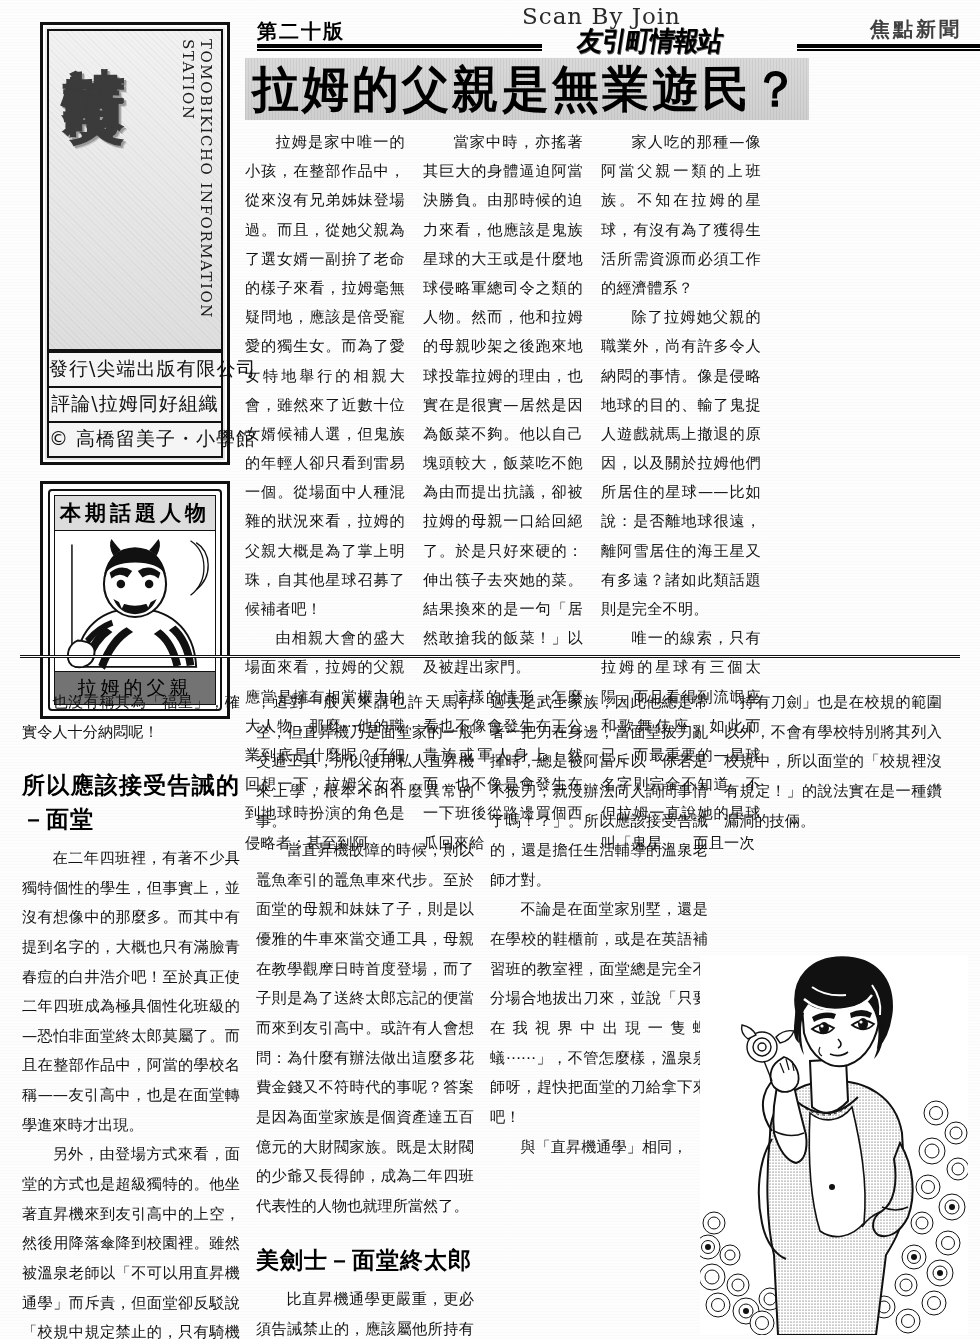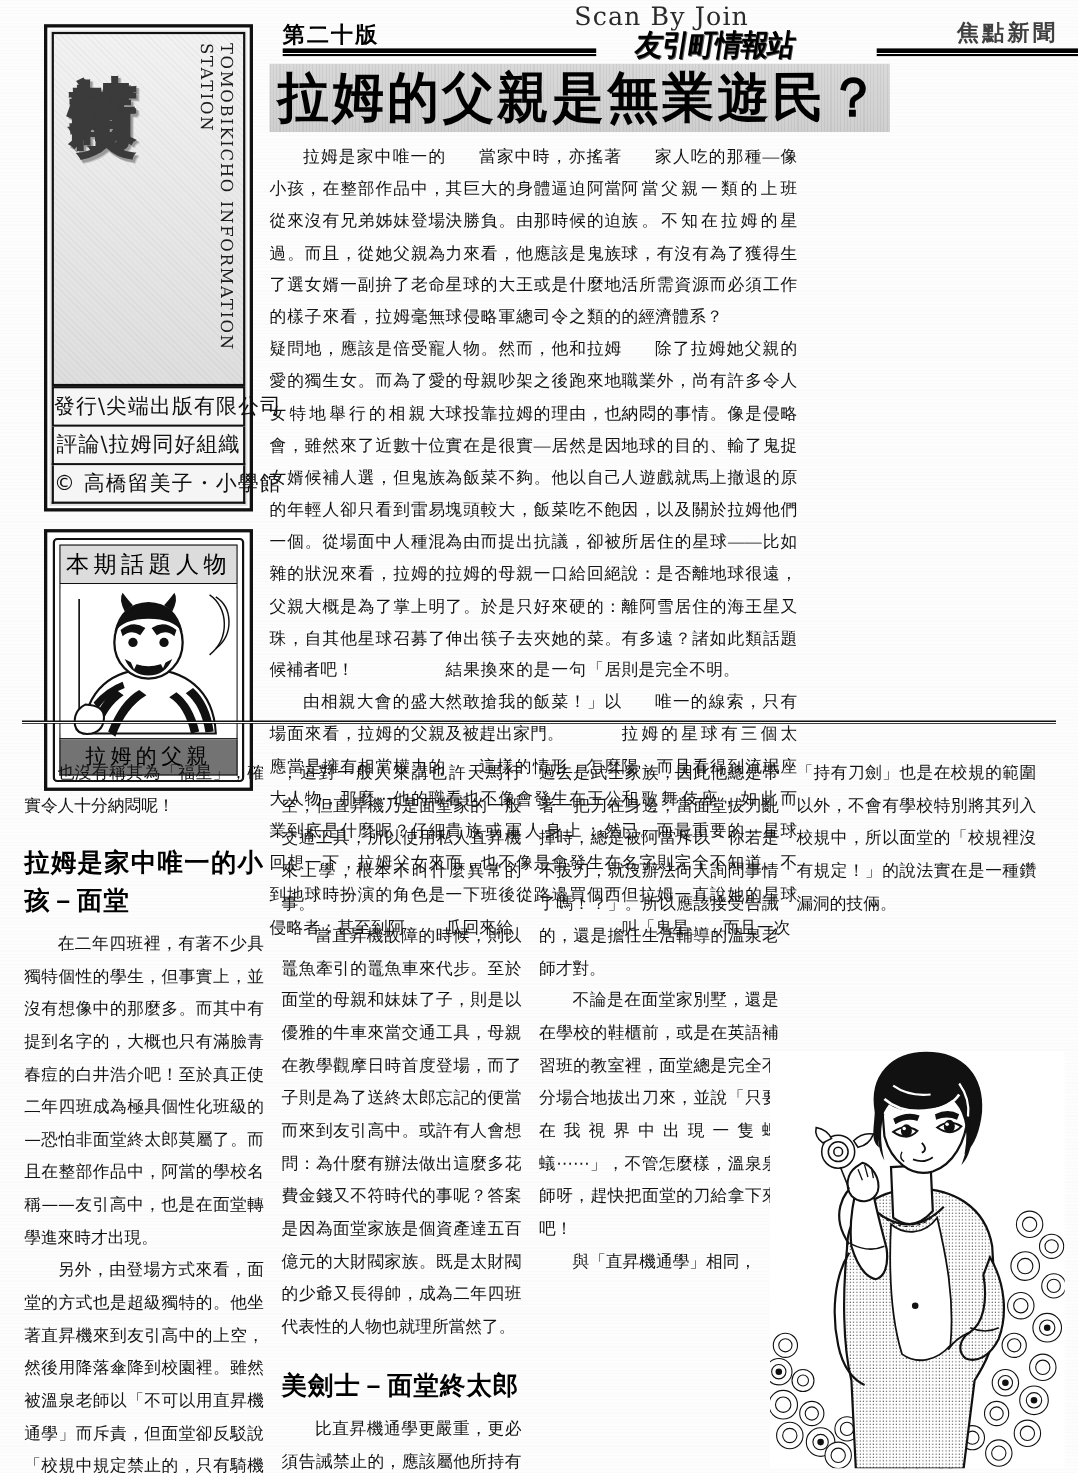--- a/index.html
+++ b/index.html
@@ -87,21 +87,21 @@
     padding:3px 0 4px;background:#f5f5f5;color:#111;
     white-space:nowrap;
   }
   .credit-row:first-child{border-top:2px solid #111;}
 
   .char-box{
     margin-top:16px;border:3px solid #111;padding:5px;background:#fff;
   }
   .char-inner{border:2px solid #111;border-radius:4px;padding:4px;background:#fff;}
   .char-title{
-    text-align:center;font-size:21px;font-weight:400;letter-spacing:4px;
+    text-align:center;font-size:21px;font-weight:700;letter-spacing:4px;
     background:#dcdcdc;border:1px solid #111;padding:3px 0;color:#000;
   }
   .char-art{
     height:140px;border:1px solid #111;border-top:none;margin-top:0;
     position:relative;overflow:hidden;background:#fff;
   }
   .char-caption{
     text-align:center;font-size:19px;font-weight:400;letter-spacing:4px;
     background:#737373;border:1px solid #111;border-top:none;padding:3px 0;color:#000;
   }
@@ -117,21 +117,21 @@
   .headline{
     font-size:47px;font-weight:700;letter-spacing:3px;color:#000;
     white-space:nowrap;
     font-family:"DejaVu Sans","Liberation Sans",sans-serif;
     transform:scaleY(1.05);
   }
 
   
   .top-article{
     position:absolute;left:245px;top:128px;width:706px;height:520px;
-    display:flex;font-family:Liberation Serif, serif;
+    display:flex;gap:18px;
   }
   .col{width:160px;font-size:15.2px;line-height:1.92;text-align:justify;
        text-align-last:left;letter-spacing:0.2px;color:#131313;}
   .col p{margin:0 0 0 0;text-indent:2em;}
   .col p + p{margin-top:0;}
 
   
   .mid-rule{position:absolute;left:20px;top:655px;width:940px;height:3px;
     background:linear-gradient(to bottom,#111 0 1px,#fff 1px 2px,#111 2px 3px);}
 
@@ -250,21 +250,21 @@
       <p>唯一的線索，只有拉姆的星球有三個太陽，而且看得到流氓座和歌舞伎座，如此而已。而最重要的—星球名字則完全不知道。不但拉姆一直說她的星球叫「鬼星」，而且一次</p>
     </div>
   </div>
 
   <div class="mid-rule"></div>
 
   <div class="bottom">
 
     <div class="bcol">
       <p>也沒有稱其為「福星」，確實令人十分納悶呢！</p>
-      <h2>拉姆是家中唯一的小孩－面堂</h2>
+      <h2>所以應該接受告誡的－面堂</h2>
       <p>在二年四班裡，有著不少具獨特個性的學生，但事實上，並沒有想像中的那麼多。而其中有提到名字的，大概也只有滿臉青春痘的白井浩介吧！至於真正使二年四班成為極具個性化班級的—恐怕非面堂終太郎莫屬了。而且在整部作品中，阿當的學校名稱——友引高中，也是在面堂轉學進來時才出現。</p>
       <p>另外，由登場方式來看，面堂的方式也是超級獨特的。他坐著直昇機來到友引高中的上空，然後用降落傘降到校園裡。雖然被溫泉老師以「不可以用直昇機通學」而斥責，但面堂卻反駁說「校規中規定禁止的，只有騎機車通學而已」</p>
     </div>
 
     <div class="bcol">
       <p class="nop">，這對一般人來講也許天馬行空，但直昇機乃是面堂家的一般交通工具，所以使用私人直昇機來上學，根本不叫什麼異常的事。</p>
       <p>當直昇機故障的時候，則以鼉魚牽引的鼉魚車來代步。至於面堂的母親和妹妹了子，則是以優雅的牛車來當交通工具，母親在教學觀摩日時首度登場，而了子則是為了送終太郎忘記的便當而來到友引高中。或許有人會想問：為什麼有辦法做出這麼多花費金錢又不符時代的事呢？答案是因為面堂家族是個資產達五百億元的大財閥家族。既是太財閥的少爺又長得帥，成為二年四班代表性的人物也就理所當然了。</p>
       <h2>美劍士－面堂終太郎</h2>
       <p>比直昇機通學更嚴重，更必須告誡禁止的，應該屬他所持有的刀劍了吧！由於面堂家</p>
     </div>

